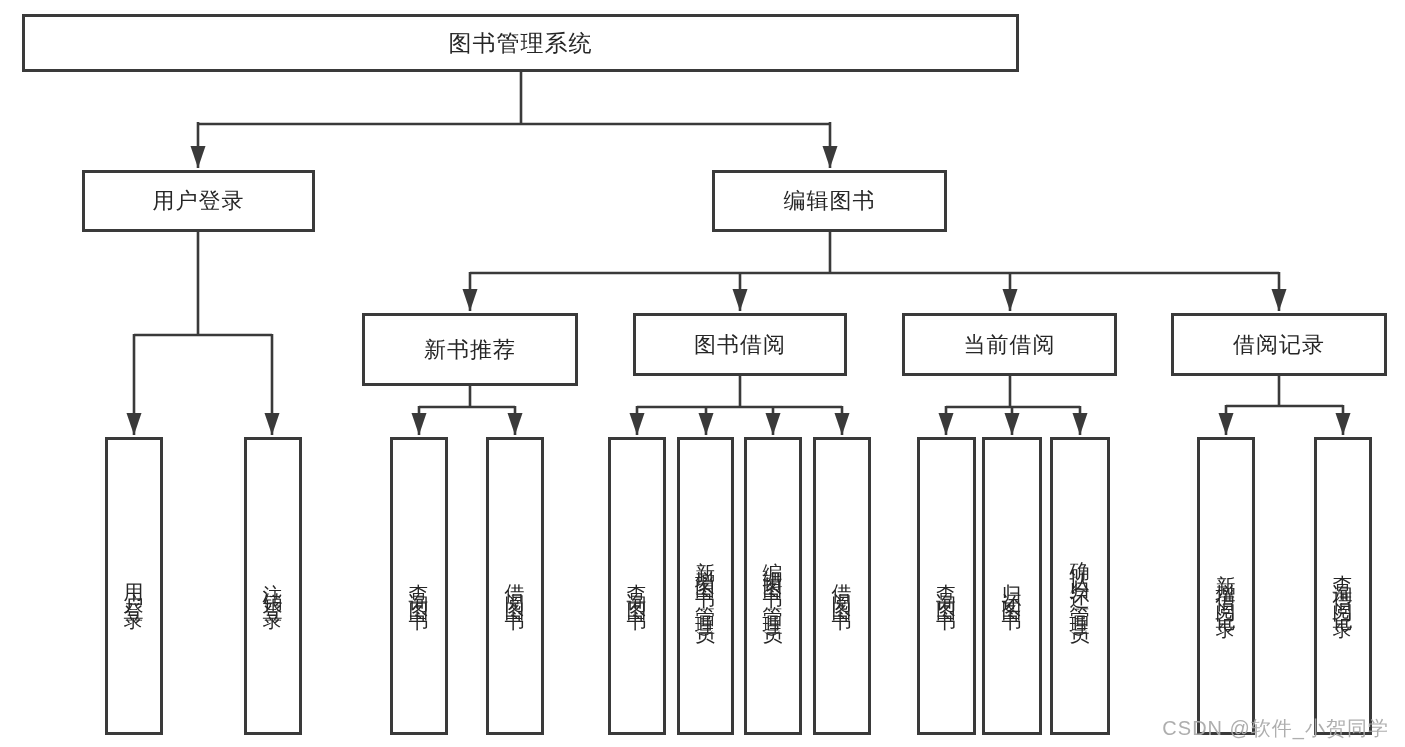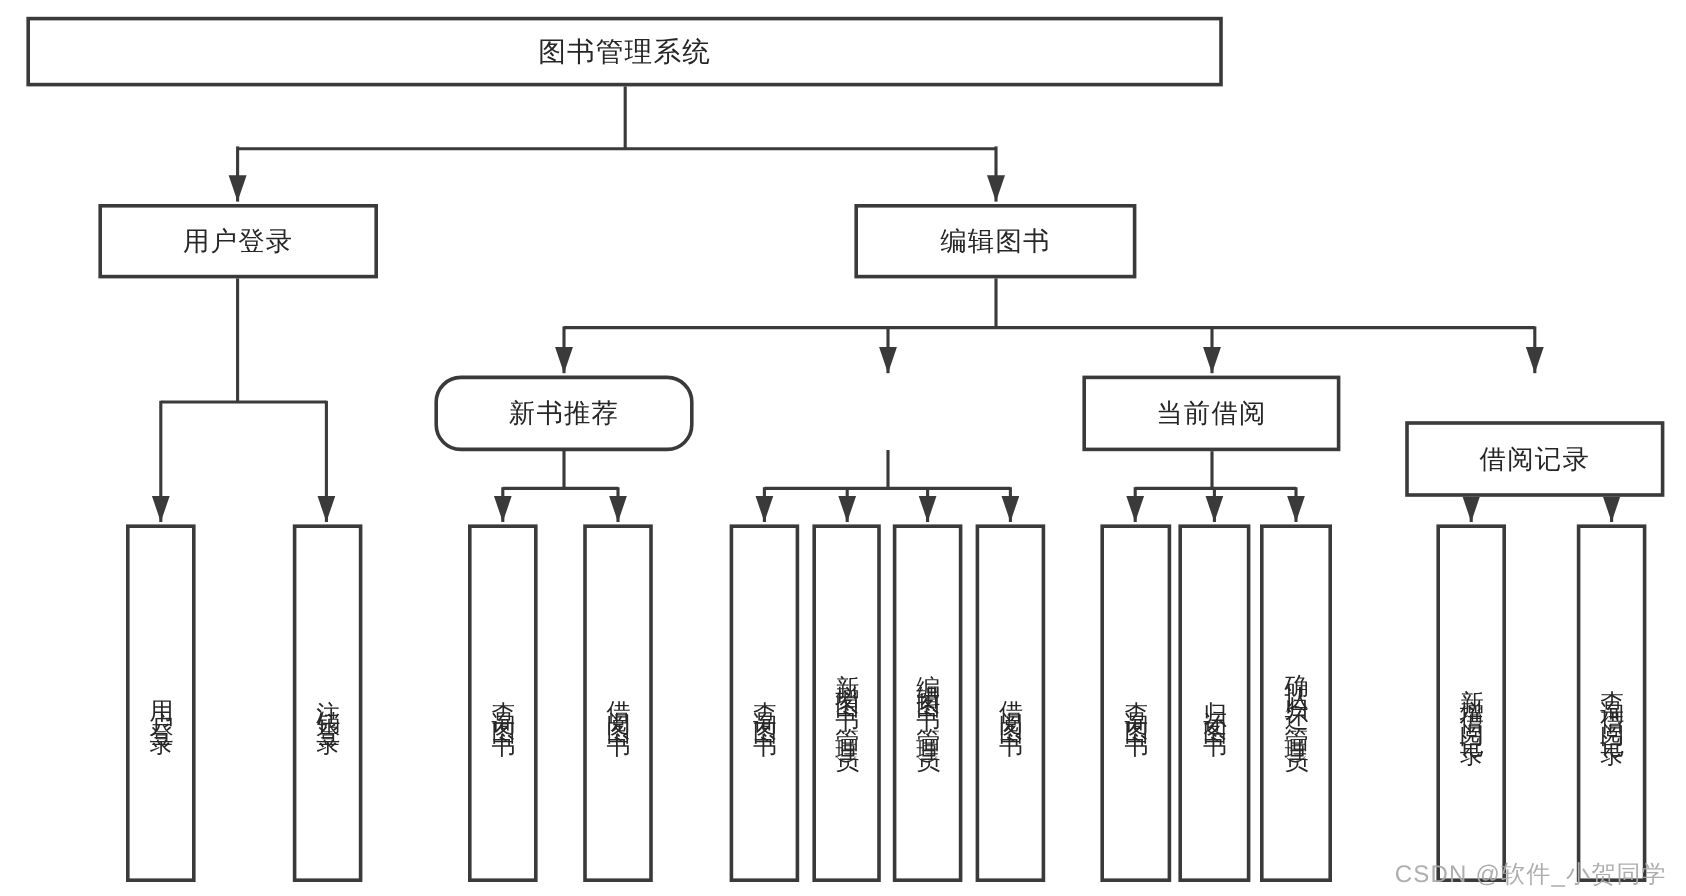--- a/index.html
+++ b/index.html
@@ -100,27 +100,30 @@
     <span class="hlabel root-label">图书管理系统</span>
   </div>
 
   <div class="node" style="left:82px;top:170px;width:233px;height:62px;">
     <span class="hlabel">用户登录</span>
   </div>
   <div class="node" style="left:712px;top:170px;width:235px;height:62px;">
     <span class="hlabel">编辑图书</span>
   </div>
 
-  <div class="node" style="left:362px;top:313px;width:216px;height:63px;border-radius:22px;">
+  <div class="node" style="left:362px;top:313px;width:216px;height:73px;">
     <span class="hlabel">新书推荐</span>
+  </div>
+  <div class="node" style="left:633px;top:313px;width:214px;height:63px;">
+    <span class="hlabel">图书借阅</span>
   </div>
   <div class="node" style="left:902px;top:313px;width:215px;height:63px;">
     <span class="hlabel">当前借阅</span>
   </div>
-  <div class="node" style="left:1171px;top:313px;width:216px;height:63px;margin-top:38px;">
+  <div class="node" style="left:1171px;top:313px;width:216px;height:63px;">
     <span class="hlabel">借阅记录</span>
   </div>
 
   <div class="node" style="left:105px;top:437px;width:58px;height:298px;">
     <span class="vlabel">用户登录</span>
   </div>
   <div class="node" style="left:244px;top:437px;width:58px;height:298px;">
     <span class="vlabel">注销登录</span>
   </div>
 

